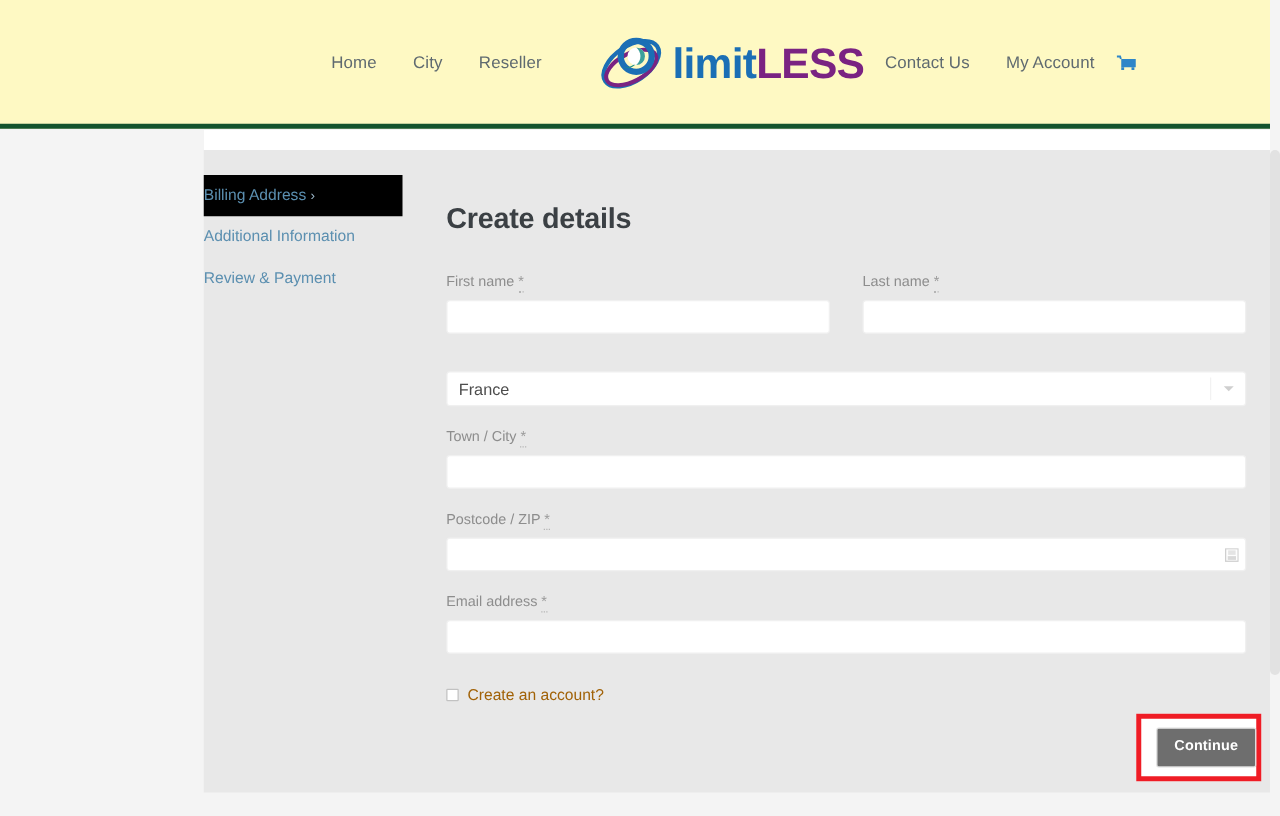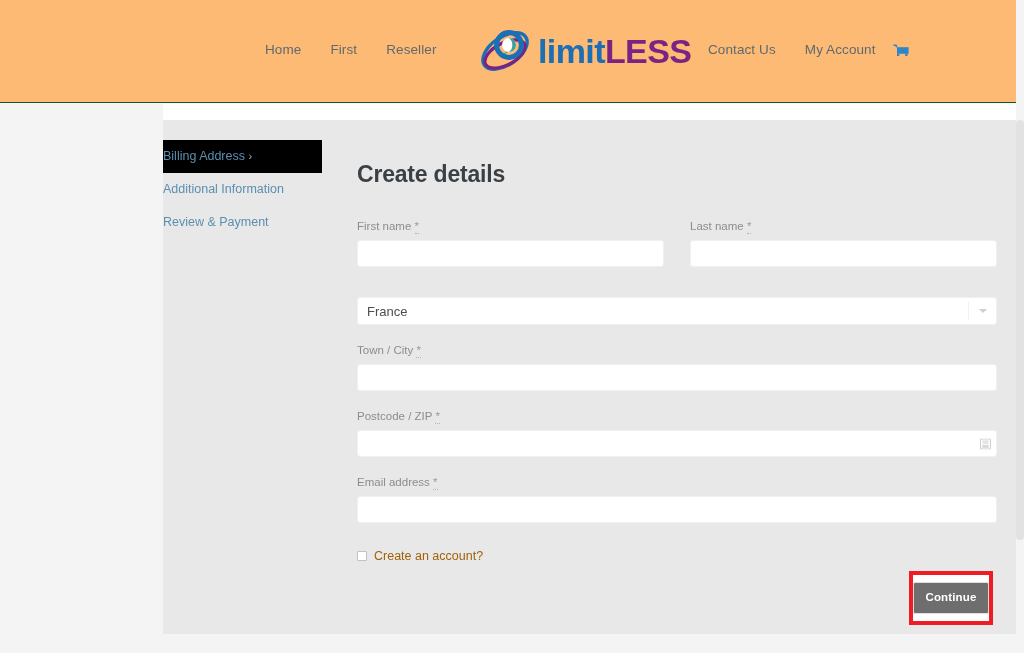--- a/index.html
+++ b/index.html
@@ -10,22 +10,22 @@
     background: #f4f4f4;
     font-family: "Liberation Sans", sans-serif;
   }
 
   #page { position: relative; width: 1024px; height: 653px; background: #f4f4f4; }
 
   
   .site-header {
     position: absolute; top: 0; left: 0;
     width: 1024px; height: 103px;
-    background: #fdba74;
-    border-bottom: 1px solid #14532d;
+    background: #fef9c3;
+    border-bottom: 4px solid #14532d;
   }
   .header-inner {
     position: relative;
     width: 1024px; height: 102px;
   }
   .nav-left {
     position: absolute; left: 265px; top: 42px;
     display: flex; gap: 29px; align-items: center;
   }
   .nav-right {
@@ -184,24 +184,24 @@
   .cbox-label {
     font-size: 12.5px;
     color: #a16207;
     cursor: pointer;
   }
 
   
   .continue-annot {
     position: absolute;
     left: 909px; top: 571px;
-    width: 84px; height: 54px;
+    width: 100px; height: 54px;
     border: 4px solid #ef1c25;
     background: #ffffff;
-    display: flex; align-items: center; justify-content: flex-start;
+    display: flex; align-items: center; justify-content: flex-end;
   }
   .continue-btn {
     width: 80px; height: 32px;
     background: #6e6e6e;
     border: 1px solid #dedede;
     border-radius: 2px;
     color: #ffffff;
     font-family: "Liberation Sans", sans-serif;
     font-size: 11.5px;
     font-weight: 700;
@@ -227,21 +227,21 @@
 </head>
 <body>
 
 <div id="page">
 
   <div class="site-header">
     <div class="header-inner">
 
       <div class="nav-left">
         <a class="nav-link">Home</a>
-        <a class="nav-link">First</a>
+        <a class="nav-link">City</a>
         <a class="nav-link">Reseller</a>
       </div>
 
       <div class="logo-wrap">
         <svg width="54" height="54" viewBox="0 0 54 54">
           <ellipse cx="27" cy="27" rx="25" ry="14" fill="none" stroke="#1b6fb5" stroke-width="3.4" transform="rotate(-34 27 27)"></ellipse>
           <ellipse cx="27" cy="30" rx="22" ry="11" fill="none" stroke="#7a2382" stroke-width="3.2" transform="rotate(-28 27 30)"></ellipse>
           <circle cx="31" cy="21" r="12.4" fill="none" stroke="#1b6fb5" stroke-width="5"></circle>
           <path d="M20 30 a12.4 12.4 0 0 0 14-12 a11 11 0 0 1 -14 12 z" fill="#1b8f8a"></path>
           <circle cx="31" cy="21" r="7" fill="#ffffff"></circle>

